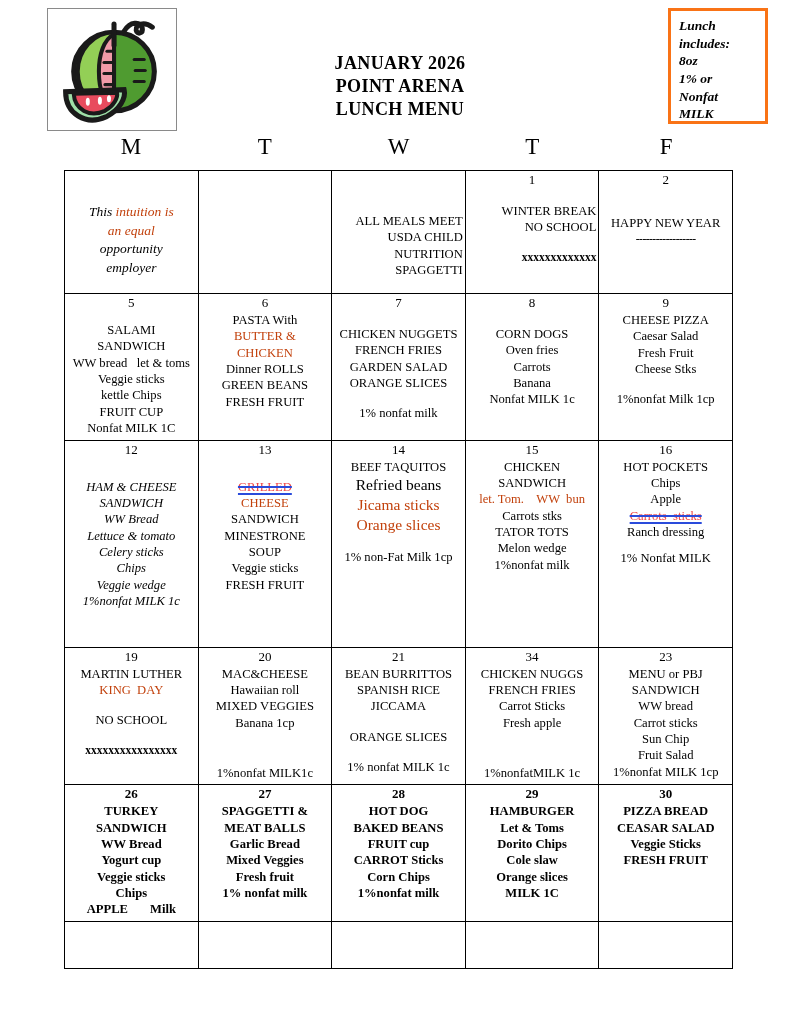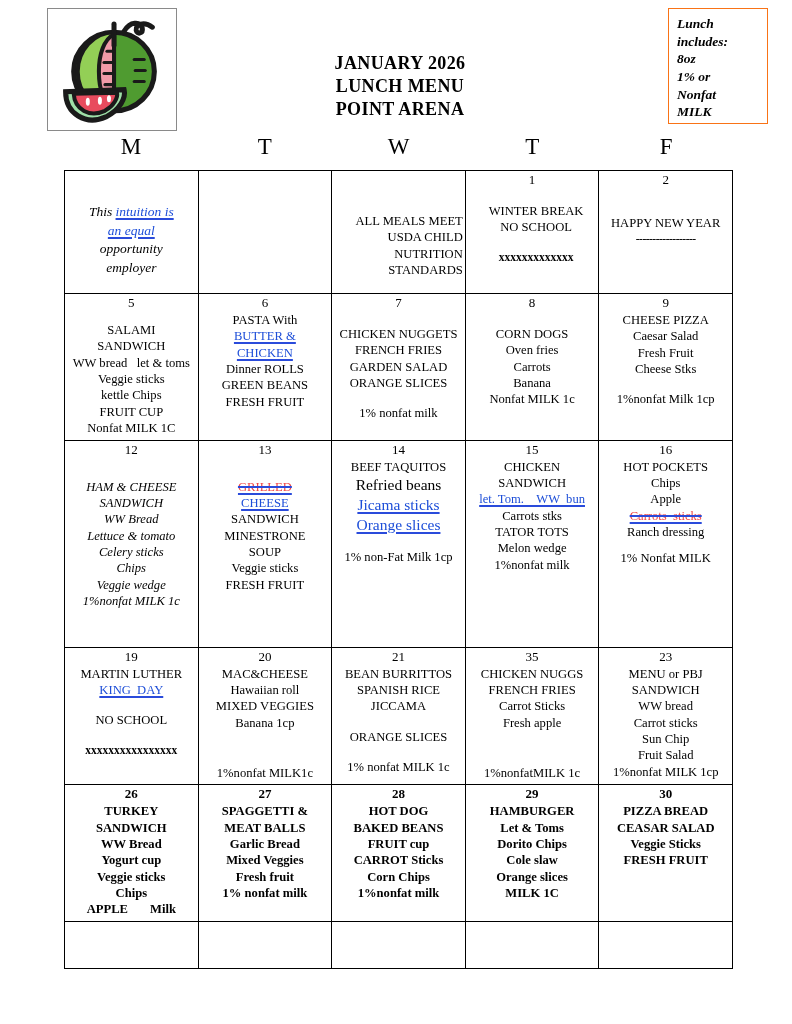--- a/index.html
+++ b/index.html
@@ -33,21 +33,21 @@
     font-weight: bold;
     font-size: 18px;
     line-height: 1.28;
     letter-spacing: 0.4px;
   }
 
   .lunch-box {
     position: absolute;
     left: 668px; top: 8px;
     width: 100px; height: 116px;
-    border: 1px solid #f97316;
+    border: 3px solid #f97316;
     background: #fff;
     padding: 6px 0 0 8px;
     font-style: italic;
     font-weight: bold;
     font-size: 13.5px;
     line-height: 1.31;
   }
 
   
   .dow-row {
@@ -95,22 +95,21 @@
   
   tr.r1 td { height: 123px; }
   tr.r2 td { height: 140px; }
   tr.r3 td { height: 207px; }
   tr.r4 td { height: 133px; }
   tr.r5 td { height: 114px; font-weight: bold; }
   tr.r6 td { height: 47px; }
 
   
   .sp {                       
-    color: #1d4ed8;
-    text-decoration: underline;
+    color: #c2410c;
     text-decoration-color: #2a4bdb;
     text-decoration-thickness: 1.5px;
     text-underline-offset: 1.5px;
   }
   .spk {                      
     color: #ef4444;
     text-decoration: underline line-through;
     text-decoration-color: #2a4bdb;
     text-decoration-thickness: 1.5px;
     text-underline-offset: 1.5px;
@@ -169,22 +168,22 @@
         <g fill="#ffffff">
           <ellipse cx="36" cy="92" rx="2" ry="4"></ellipse>
           <ellipse cx="48" cy="91" rx="2" ry="4"></ellipse>
           <ellipse cx="57" cy="89" rx="2" ry="3.5"></ellipse>
         </g>
       </svg>
     </div>
 
     <div class="title-block">
       <div>JANUARY 2026</div>
+      <div>POINT ARENA</div>
       <div>LUNCH MENU</div>
-      <div>POINT ARENA</div>
     </div>
 
     <div class="lunch-box">
       <div>Lunch</div>
       <div>includes:</div>
       <div>8oz</div>
       <div>1% or</div>
       <div>Nonfat</div>
       <div>MILK</div>
     </div>
@@ -209,26 +208,26 @@
           <span>opportunity</span><br>
           <span>employer</span>
         </div>
       </td>
       <td></td>
       <td>
         <div class="cellbody" style="text-align:right; padding:40px 0 0 6px;">
           <span class="ln">ALL MEALS MEET</span>
           <span class="ln">USDA CHILD</span>
           <span class="ln">NUTRITION</span>
-          <span class="ln">STANDARDS</span>
+          <span class="ln">SPAGGETTI</span>
         </div>
       </td>
       <td>
         <div class="daynum">1</div>
-        <div class="cellbody" style="text-align:center; padding:14px 0 0 8px;">
+        <div class="cellbody" style="text-align:right; padding:14px 0 0 8px;">
           <span class="ln">WINTER BREAK</span>
           <span class="ln">NO SCHOOL</span>
           <span class="spacer14"></span>
           <span class="ln sm" style="font-weight:bold;">xxxxxxxxxxxxx</span>
         </div>
       </td>
       <td>
         <div class="daynum">2</div>
         <div class="cellbody" style="padding-top:26px;">
           <span class="ln">HAPPY NEW YEAR</span>
@@ -387,21 +386,21 @@
           <span class="ln">BEAN BURRITTOS</span>
           <span class="ln">SPANISH RICE</span>
           <span class="ln">JICCAMA</span>
           <span class="spacer14"></span>
           <span class="ln">ORANGE SLICES</span>
           <span class="spacer14"></span>
           <span class="ln">1% nonfat MILK 1c</span>
         </div>
       </td>
       <td>
-        <div class="daynum">35</div>
+        <div class="daynum">34</div>
         <div class="cellbody">
           <span class="ln">CHICKEN NUGGS</span>
           <span class="ln">FRENCH FRIES</span>
           <span class="ln">Carrot Sticks</span>
           <span class="ln">Fresh apple</span>
           <span class="spacer34"></span>
           <span class="ln">1%nonfatMILK 1c</span>
         </div>
       </td>
       <td>

